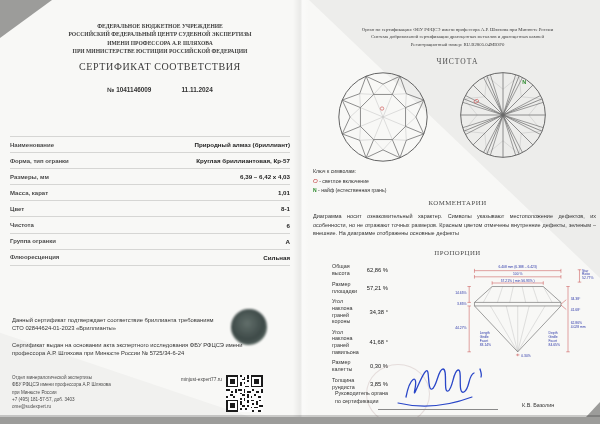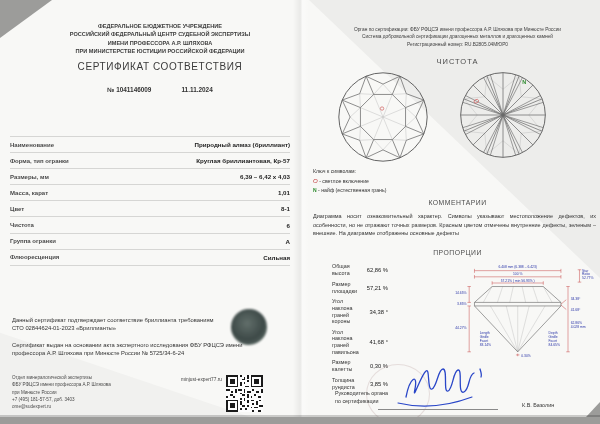--- a/index.html
+++ b/index.html
@@ -22,21 +22,21 @@
   .shade-tri-left{
     position:absolute;left:0;top:300px;width:250px;height:117px;
     background:#f1f1ef;
     clip-path:polygon(0 28%,100% 100%,0 100%);
   }
   .fold{
     position:absolute;left:293px;top:0;width:16px;height:417px;
     background:linear-gradient(90deg,rgba(0,0,0,0) 0%,rgba(0,0,0,0.06) 45%,rgba(255,255,255,0.4) 60%,rgba(0,0,0,0) 100%);
   }
   .abs{position:absolute;}
-  .ctr{text-align:center;}
+  .ctr{text-align:center;font-family:Liberation Serif, serif;}
   
   .org1{left:35px;top:22px;width:250px;font-size:5.6px;font-weight:bold;color:#3d3d3d;line-height:1.5;}
   .title1{left:35px;top:61px;width:250px;font-size:10px;color:#3a3a3a;letter-spacing:0.6px;}
   .numrow{left:35px;top:86px;width:250px;display:flex;justify-content:center;gap:30px;font-size:6.4px;font-weight:bold;color:#333;}
   .spec-table{left:10px;top:136px;width:280px;border-top:1px solid #d6d6d4;}
   .spec-row{display:flex;justify-content:space-between;align-items:center;height:15.1px;border-bottom:1px solid #d6d6d4;}
   .spec-row .lb{font-size:6px;font-weight:bold;color:#4a4a4a;}
   .spec-row .vl{font-size:6.2px;font-weight:bold;color:#222;}
   .stm1{left:12px;top:316px;width:212px;font-size:5.8px;color:#333;line-height:1.45;}
   .stm2{left:12px;top:341px;width:232px;font-size:5.8px;color:#333;line-height:1.45;}

